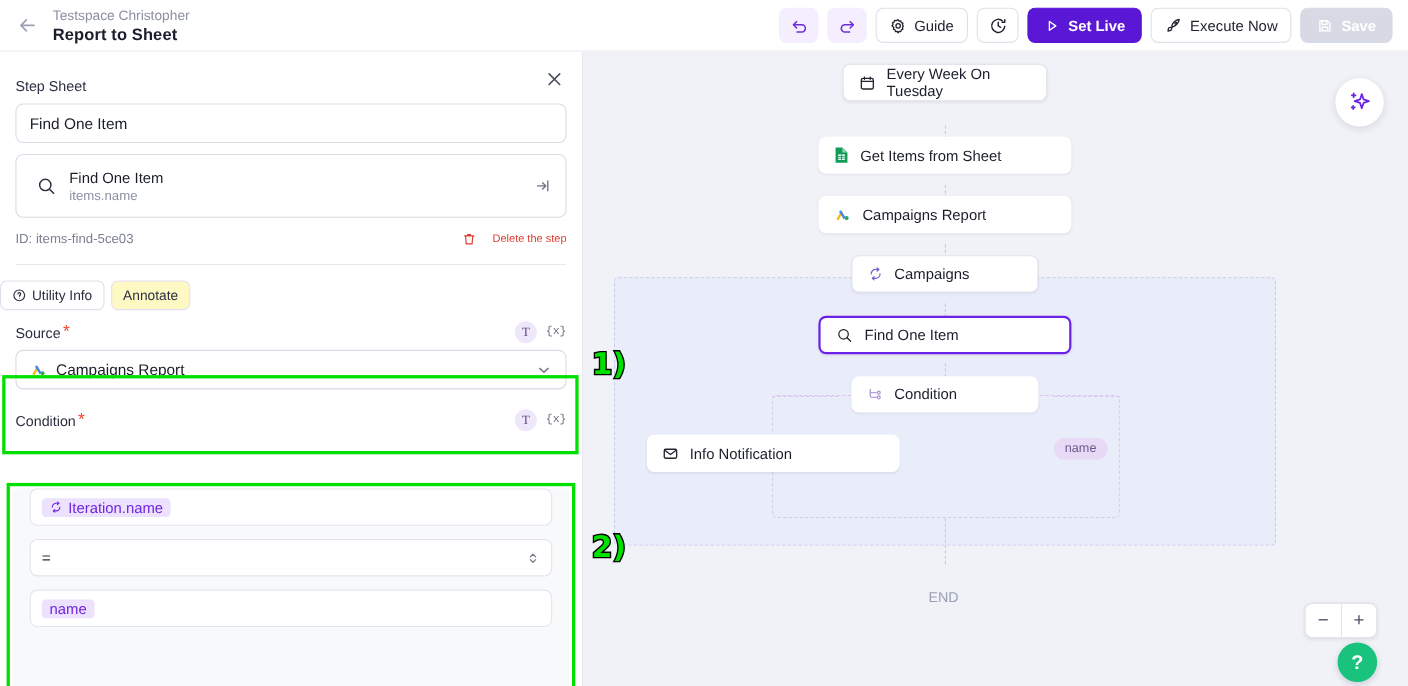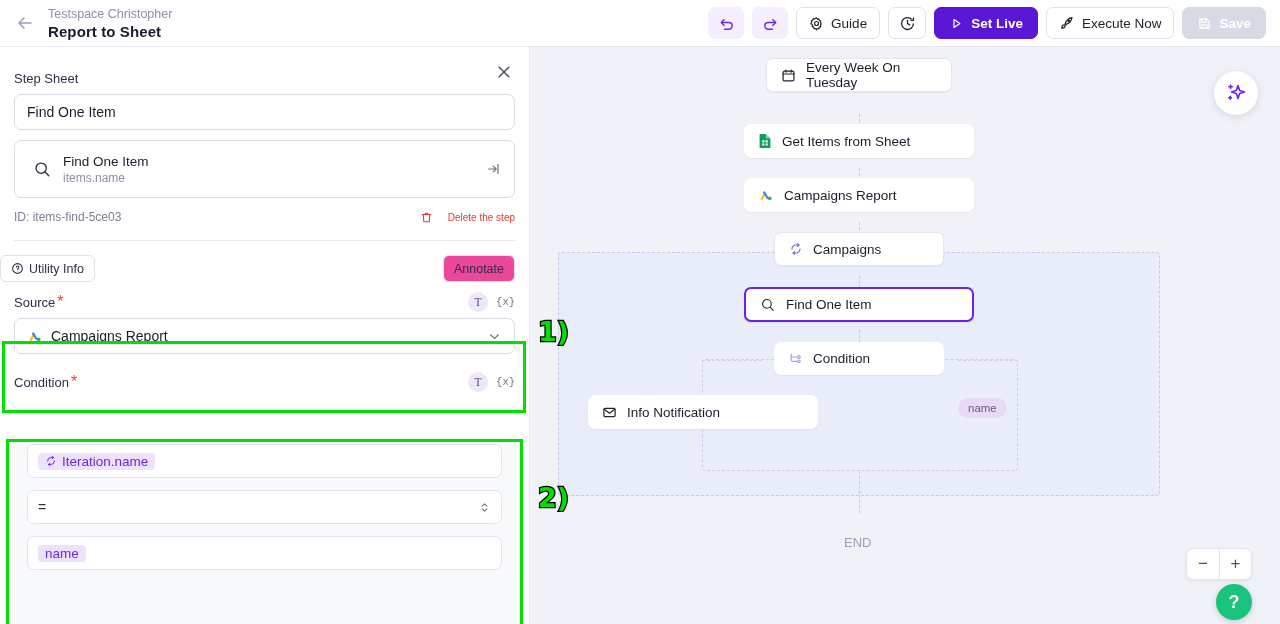--- a/index.html
+++ b/index.html
@@ -78,27 +78,27 @@
   .op-card .op-enter { margin-left: auto; color: #6f7486; display: flex; }
 
   .meta-row {
     margin: 12px 14px 0 14px; display: flex; align-items: center; justify-content: space-between;
   }
   .meta-id { font-size: 12px; color: #7c8092; }
   .meta-delete { display: flex; align-items: center; gap: 15px; font-size: 10px; color: #e03b2f; cursor: pointer; }
 
   .divider { margin: 16px 14px 0 14px; height: 1px; background: #e8e9ef; }
 
-  .tabs-row { display: flex; justify-content: space-between; gap: 0; margin: 14px 14px 0 0; }
+  .tabs-row { display: flex; justify-content: flex-start; gap: 0; margin: 14px 14px 0 0; }
   .tab-btn {
     height: 27px; border: 1px solid #dfe1ea; border-radius: 6px;
     display: flex; align-items: center; gap: 5px; padding: 0 10px;
     font-size: 12.5px; color: #2c3040; background: #fff; cursor: pointer;
   }
-  .tab-btn.active { background: #ec4899; border-color: #e6ddfa; color: #2c3040; margin-left: 6px; }
+  .tab-btn.active { background: #fef9c3; border-color: #e6ddfa; color: #2c3040; margin-left: 6px; }
 
   .sec-head {
     display: flex; align-items: center; margin: 10px 14px 6px 14px;
   }
   .sec-head .lbl { font-size: 13px; color: #2c3040; }
   .sec-head .spacer { flex: 1; }
   .tchip {
     width: 20px; height: 20px; border-radius: 50%; background: #eee6fb;
     display: flex; align-items: center; justify-content: center;
     font-size: 11.5px; color: #5b4a7a; font-family: "Liberation Serif", serif;

